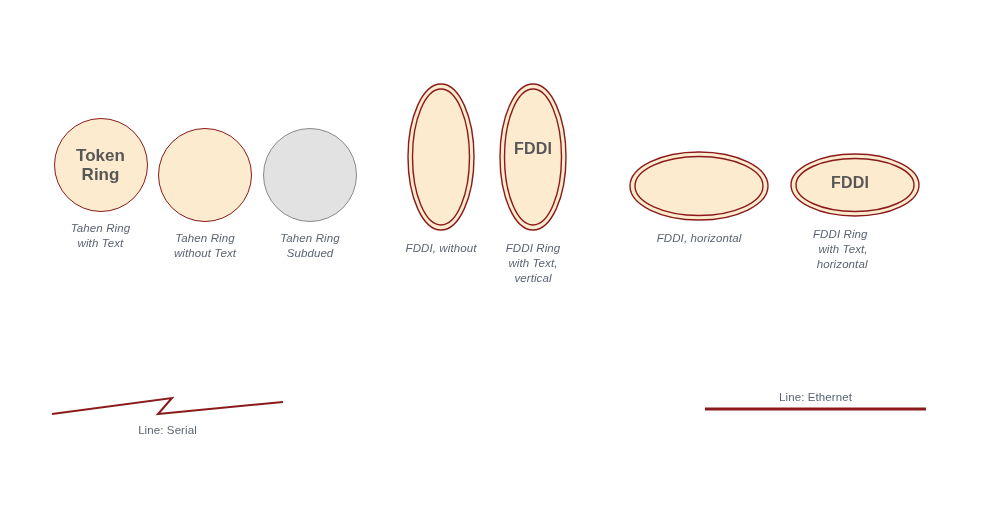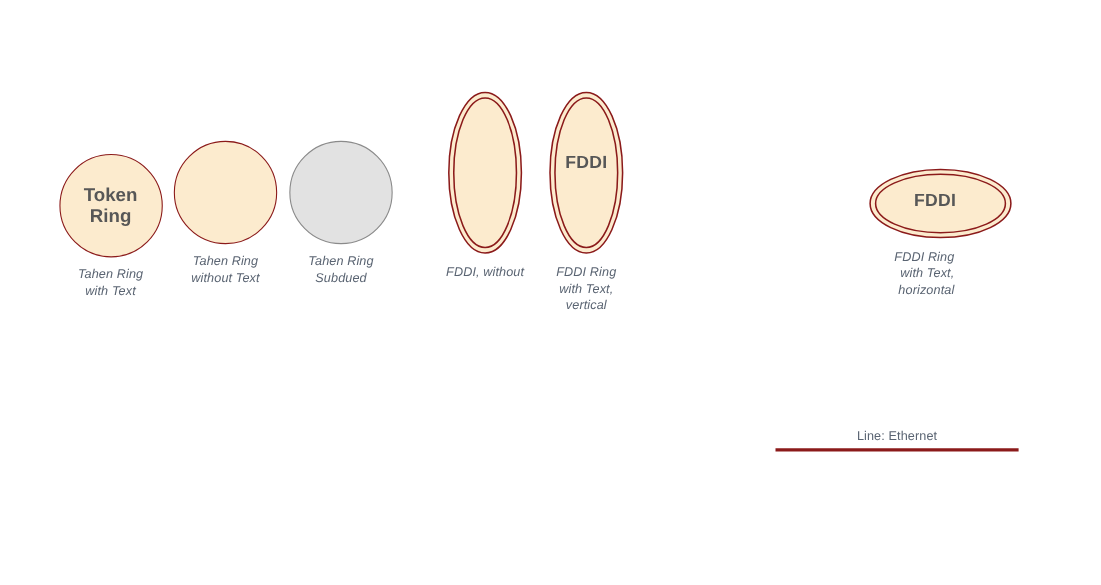--- a/index.html
+++ b/index.html
@@ -96,21 +96,21 @@
     letter-spacing: 0.1px;
   }
   .line-caption.below { margin-top: 4px; }
   .line-caption.above { margin-bottom: 3px; }
 </style>
 </head>
 <body>
 
 <div class="stencil-canvas">
 
-  <div class="shape-item" style="left:48px; top:140px; width:105px;">
+  <div class="shape-item" style="left:48px; top:118px; width:105px;">
     <div class="shape-art">
       <div class="ring-circle filled" style="width:94px; height:94px;">
         <div class="ring-circle filled" style="width:100%;height:100%;border:0;background:transparent;display:flex;align-items:center;justify-content:center;">
           <span class="ring-text">Token
 Ring</span>
         </div>
       </div>
     </div>
     <div class="shape-caption">Tahen Ring
 with Text</div>
@@ -148,34 +148,49 @@
         <ellipse cx="35" cy="75" rx="33" ry="73" fill="#fcebce" stroke="#8b1a1a" stroke-width="1.4"></ellipse>
         <ellipse cx="35" cy="75" rx="28.5" ry="68" fill="#fcebce" stroke="#8b1a1a" stroke-width="1.4"></ellipse>
       </svg>
       <span class="fddi-label" style="top:58px;">FDDI</span>
     </div>
     <div class="shape-caption">FDDI Ring
 with Text,
 vertical</div>
   </div>
 
+  <div class="shape-item" style="left:628px; top:150px; width:142px;">
+    <div class="shape-art" style="height:72px;">
+      <svg class="fddi-svg" width="142" height="72" viewBox="0 0 142 72">
+        <ellipse cx="71" cy="36" rx="69" ry="34" fill="#fcebce" stroke="#8b1a1a" stroke-width="1.4"></ellipse>
+        <ellipse cx="71" cy="36" rx="64" ry="29.5" fill="#fcebce" stroke="#8b1a1a" stroke-width="1.4"></ellipse>
+      </svg>
+    </div>
+    <div class="shape-caption">FDDI, horizontal</div>
+  </div>
 
   <div class="shape-item" style="left:789px; top:152px; width:132px;">
     <div class="shape-art" style="height:66px;">
       <svg class="fddi-svg" width="132" height="66" viewBox="0 0 132 66">
         <ellipse cx="66" cy="33" rx="64" ry="31" fill="#fcebce" stroke="#8b1a1a" stroke-width="1.4"></ellipse>
         <ellipse cx="66" cy="33" rx="59" ry="26.5" fill="#fcebce" stroke="#8b1a1a" stroke-width="1.4"></ellipse>
       </svg>
       <span class="fddi-label" style="top:22px; left:42px;">FDDI</span>
     </div>
     <div class="shape-caption align-right" style="align-self:flex-start; margin-left:24px;">FDDI Ring
 with Text,
 horizontal</div>
   </div>
 
+  <div class="line-item" style="left:50px; top:388px; width:235px;">
+    <svg width="235" height="32" viewBox="0 0 235 32">
+      <path d="M2 26 L122 10 L108 26 L233 14" fill="none" stroke="#8b1a1a" stroke-width="2" stroke-linecap="butt" stroke-linejoin="miter"></path>
+    </svg>
+    <div class="line-caption below">Line: Serial</div>
+  </div>
 
 
   <div class="line-item" style="left:705px; top:391px; width:221px;">
     <div class="line-caption above">Line: Ethernet</div>
     <svg width="221" height="6" viewBox="0 0 221 6">
       <line x1="0" y1="3" x2="221" y2="3" stroke="#8b1a1a" stroke-width="3"></line>
     </svg>
   </div>
 
 </div>

